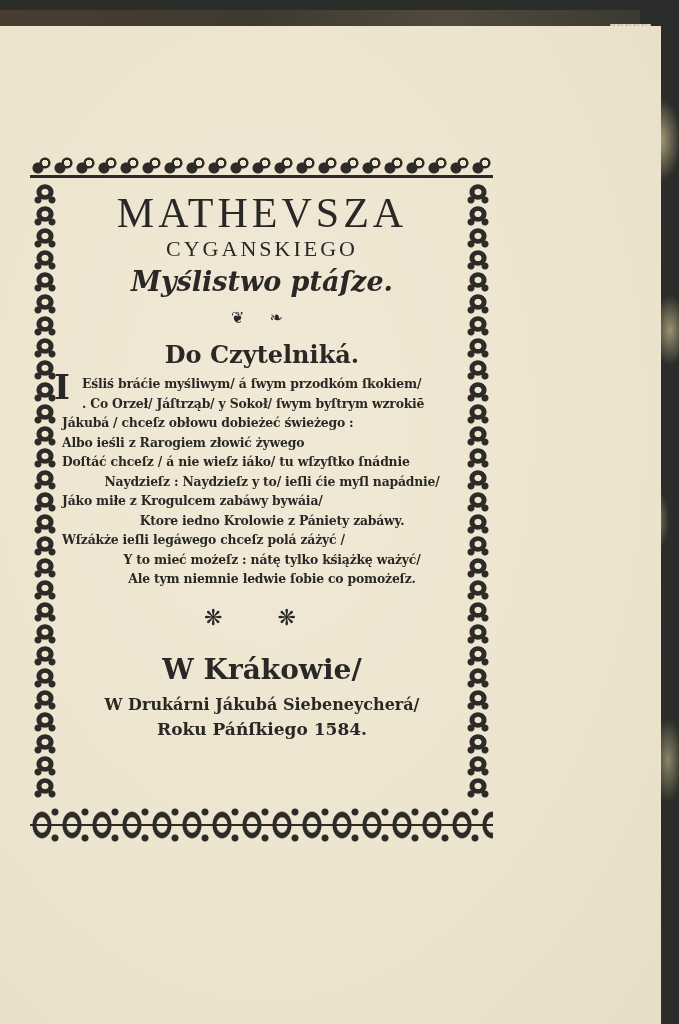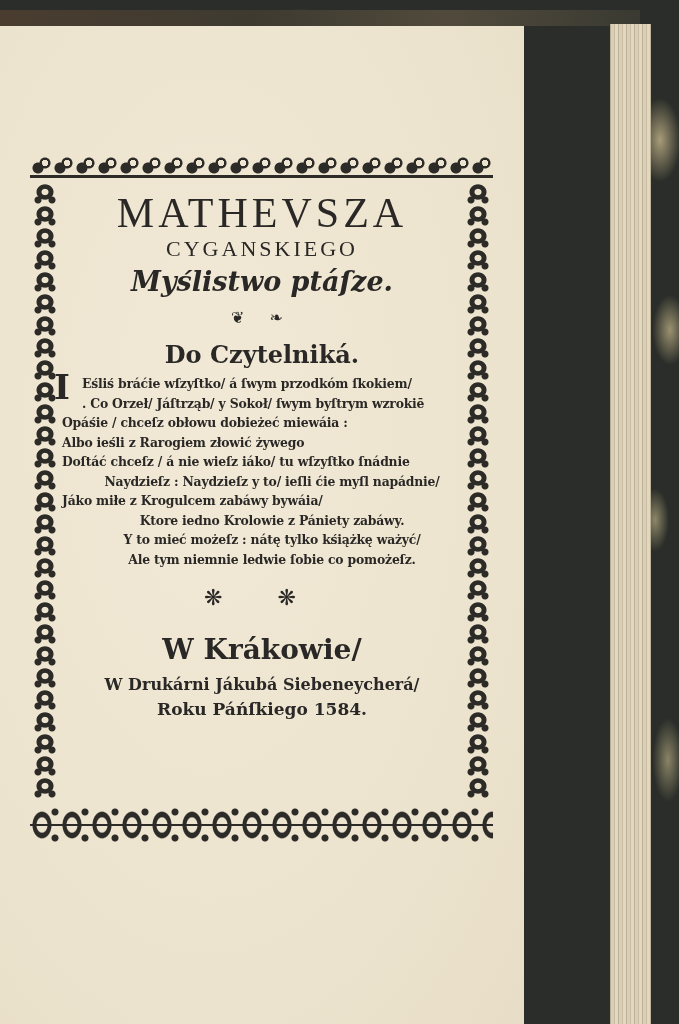--- a/index.html
+++ b/index.html
@@ -22,21 +22,21 @@
   .board-strip {
     position:absolute; left:0; top:10px; width:640px; height:16px;
     background:linear-gradient(90deg,#4a3d30,#3e3a30 40%,#514a3c 70%,#3a3a32);
   }
   .fore-edge {
     position:absolute; left:610px; top:24px; width:40px; height:1000px;
     background:repeating-linear-gradient(90deg,#d9cfb8 0 3px,#c9bea4 3px 4px,#e2d8c0 4px 7px,#bdb196 7px 8px);
     border-left:1px solid #b8ad92;
   }
   .page {
-    position:absolute; left:0; top:26px; width:524px; height:998px;
+    position:absolute; left:0; top:26px; width:661px; height:998px;
     background:
       radial-gradient(ellipse at 40% 40%, #f1e9d6 0%, #ede4cf 60%, #e8dec7 100%);
   }
   .frame {
     position:absolute; left:30px; top:129px; width:463px; height:695px;
   }
   .border-top, .border-bottom, .border-left, .border-right {
     position:absolute; color:#2d2b27;
   }
   .border-top {
@@ -104,28 +104,29 @@
 
     <div class="content">
       <div class="t1">MATHEVSZA</div>
       <div class="t2">CYGANSKIEGO</div>
       <div class="t3">Myślistwo ptáſze.</div>
       <div class="fleuron">❦ ❧</div>
       <div class="dedic">Do Czytelniká.</div>
 
       <div class="verse">
         <span class="dropcap">I</span>
-        <span class="line first">Eśliś bráćie wſzyſtko/ á ſwym przodkóm ſkokiem/</span>
+        <span class="line first">Eśliś bráćie myśliwym/ á ſwym przodkóm ſkokiem/</span>
         <span class="line first">. Co Orzeł/ Jáſtrząb/ y Sokoł/ ſwym byſtrym wzrokiē</span>
-        <span class="line">Opáśie / chceſz obłowu dobieżeć miewáia :</span>
+        <span class="line">Jákubá / chceſz obłowu dobieżeć świeżego :</span>
         <span class="line">Albo ieśli z Rarogiem złowić żywego</span>
         <span class="line">Doſtáć chceſz / á nie wieſz iáko/ tu wſzyſtko ſnádnie</span>
         <span class="line indent">Naydzieſz : Naydzieſz y to/ ieſli ćie myſl napádnie/</span>
         <span class="line">Jáko miłe z Krogulcem zabáwy bywáia/</span>
         <span class="line indent">Ktore iedno Krolowie z Pániety zabáwy.</span>
+        <span class="line">Wſzákże ieſli legáwego chceſz polá záżyć /</span>
         <span class="line indent">Y to mieć możeſz : nátę tylko kśiążkę ważyć/</span>
         <span class="line indent">Ale tym niemnie ledwie ſobie co pomożeſz.</span>
       </div>
 
       <div class="ornaments">❋ ❋</div>
       <div class="place">W Krákowie/</div>
       <div class="printer">W Drukárni Jákubá Siebeneycherá/</div>
       <div class="year">Roku Páńſkiego 1584.</div>
     </div>
   </div>

